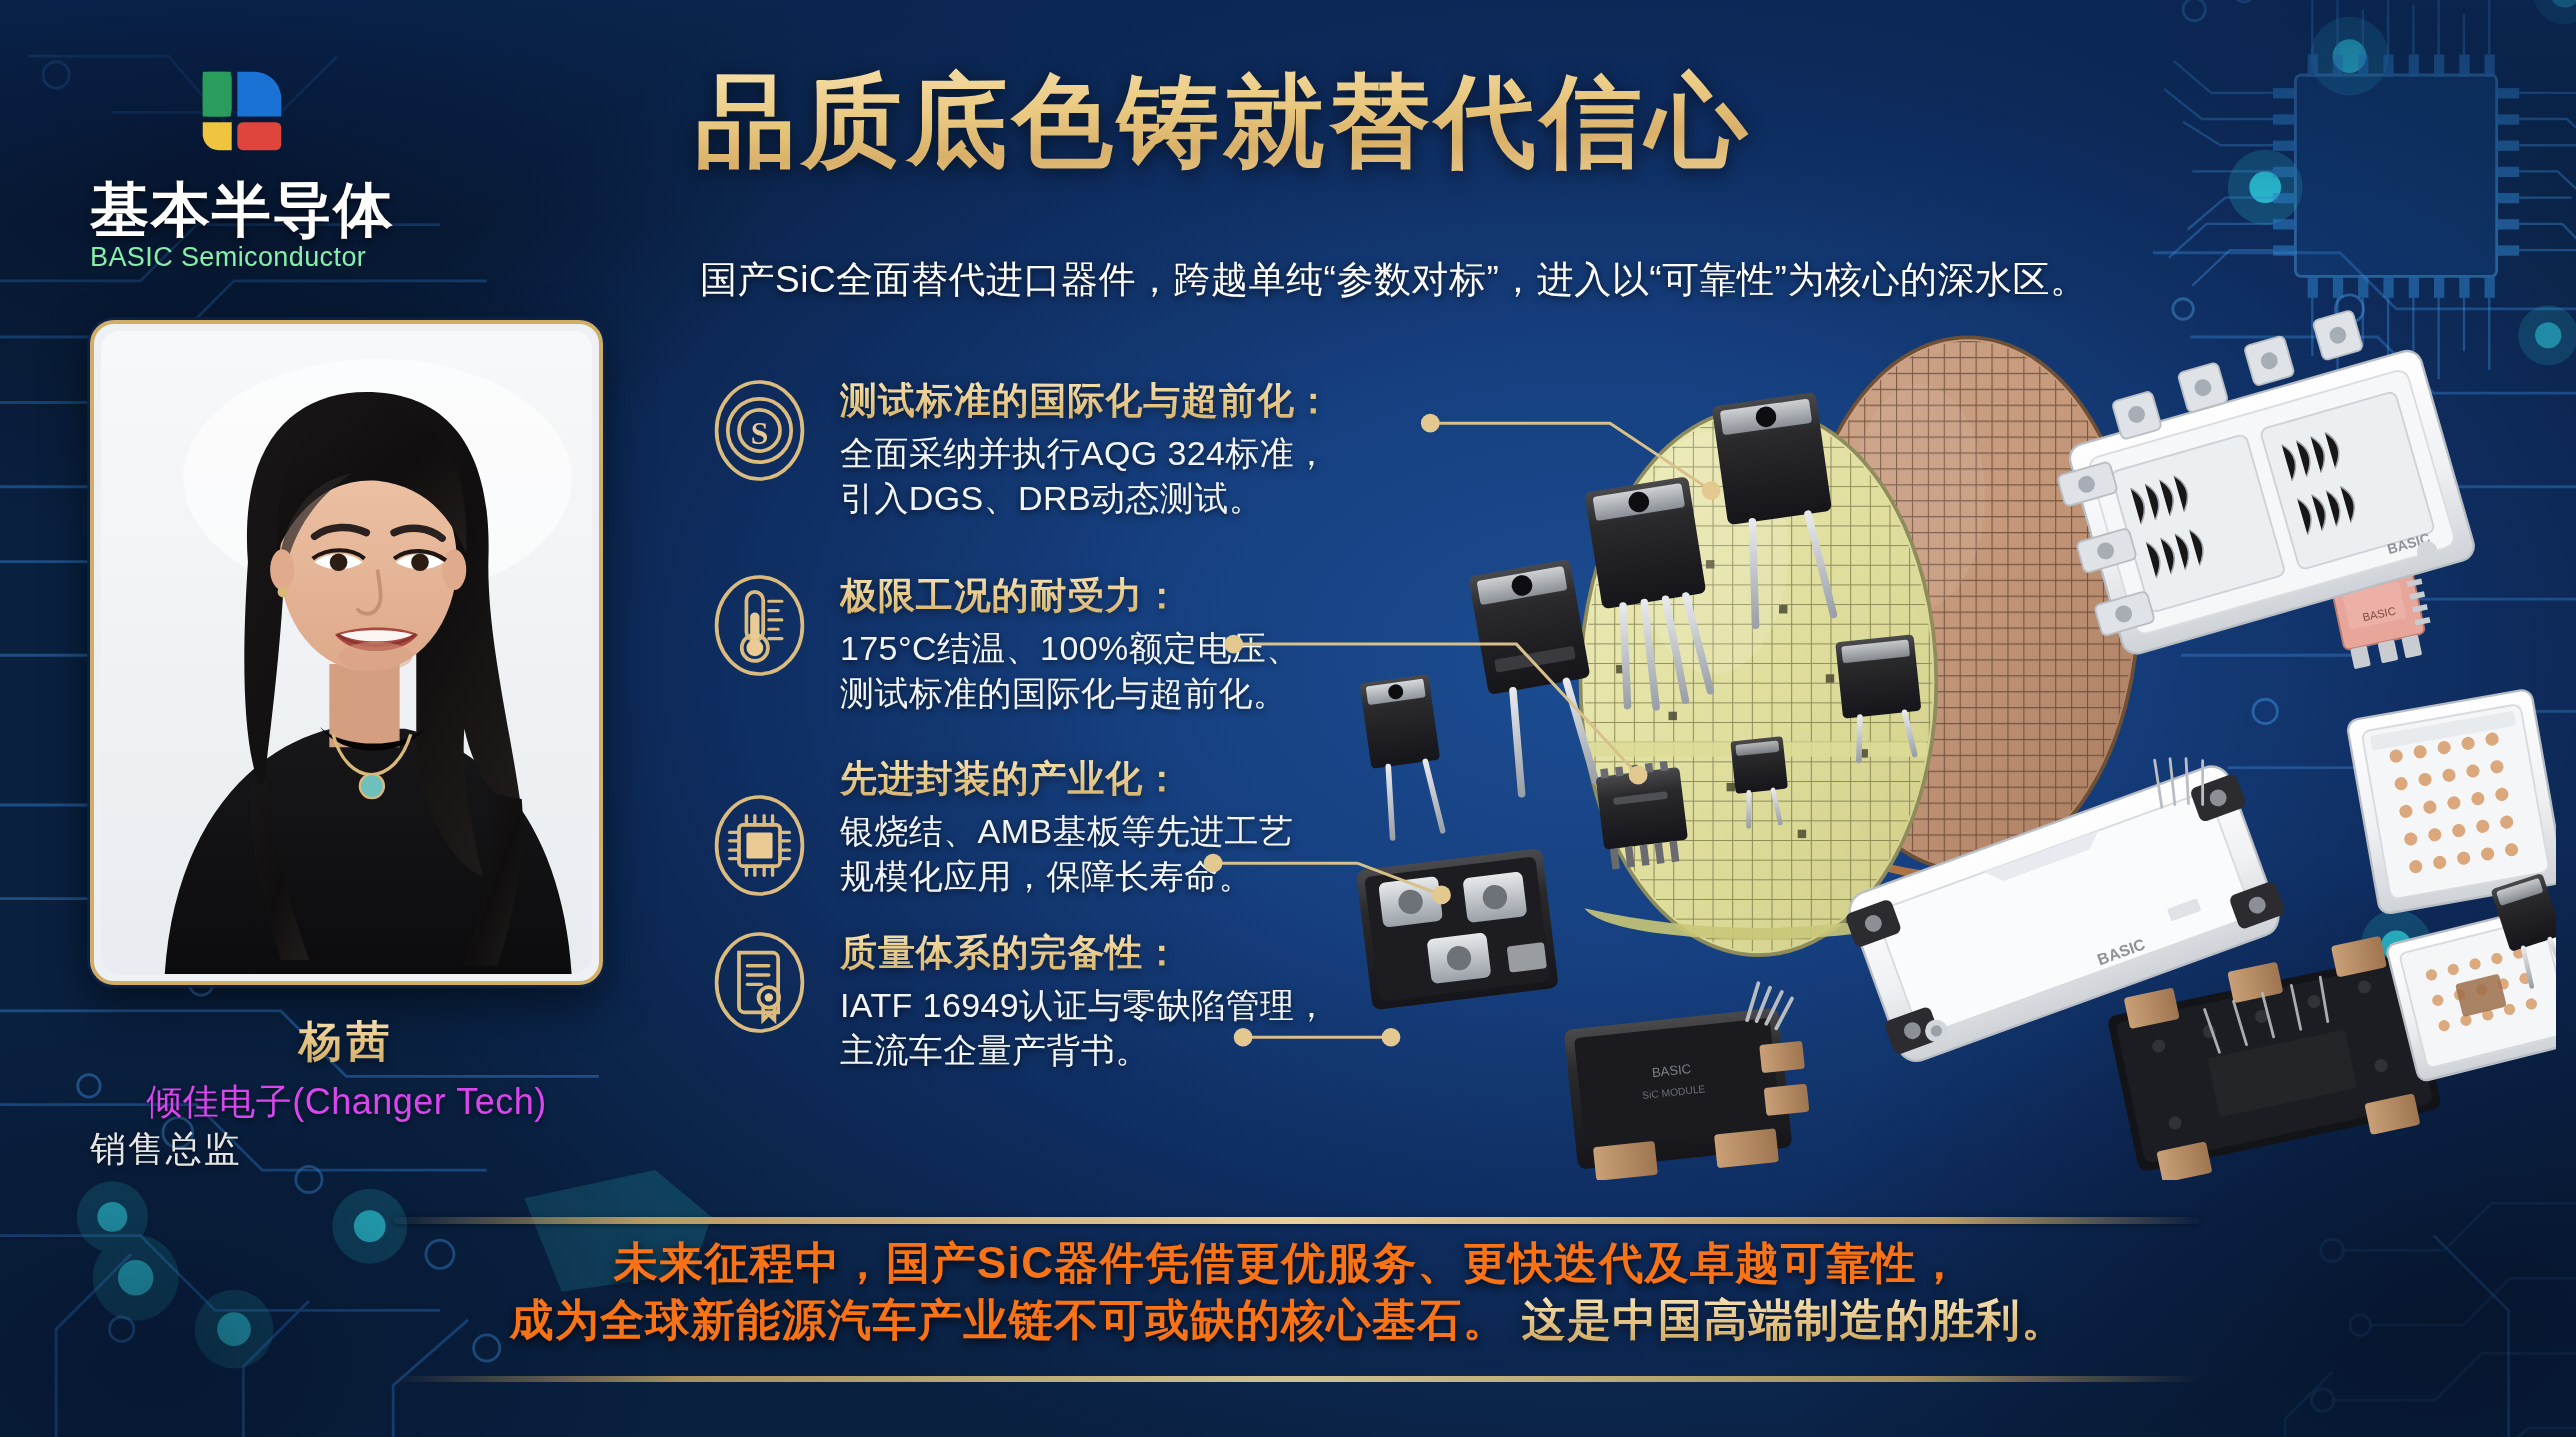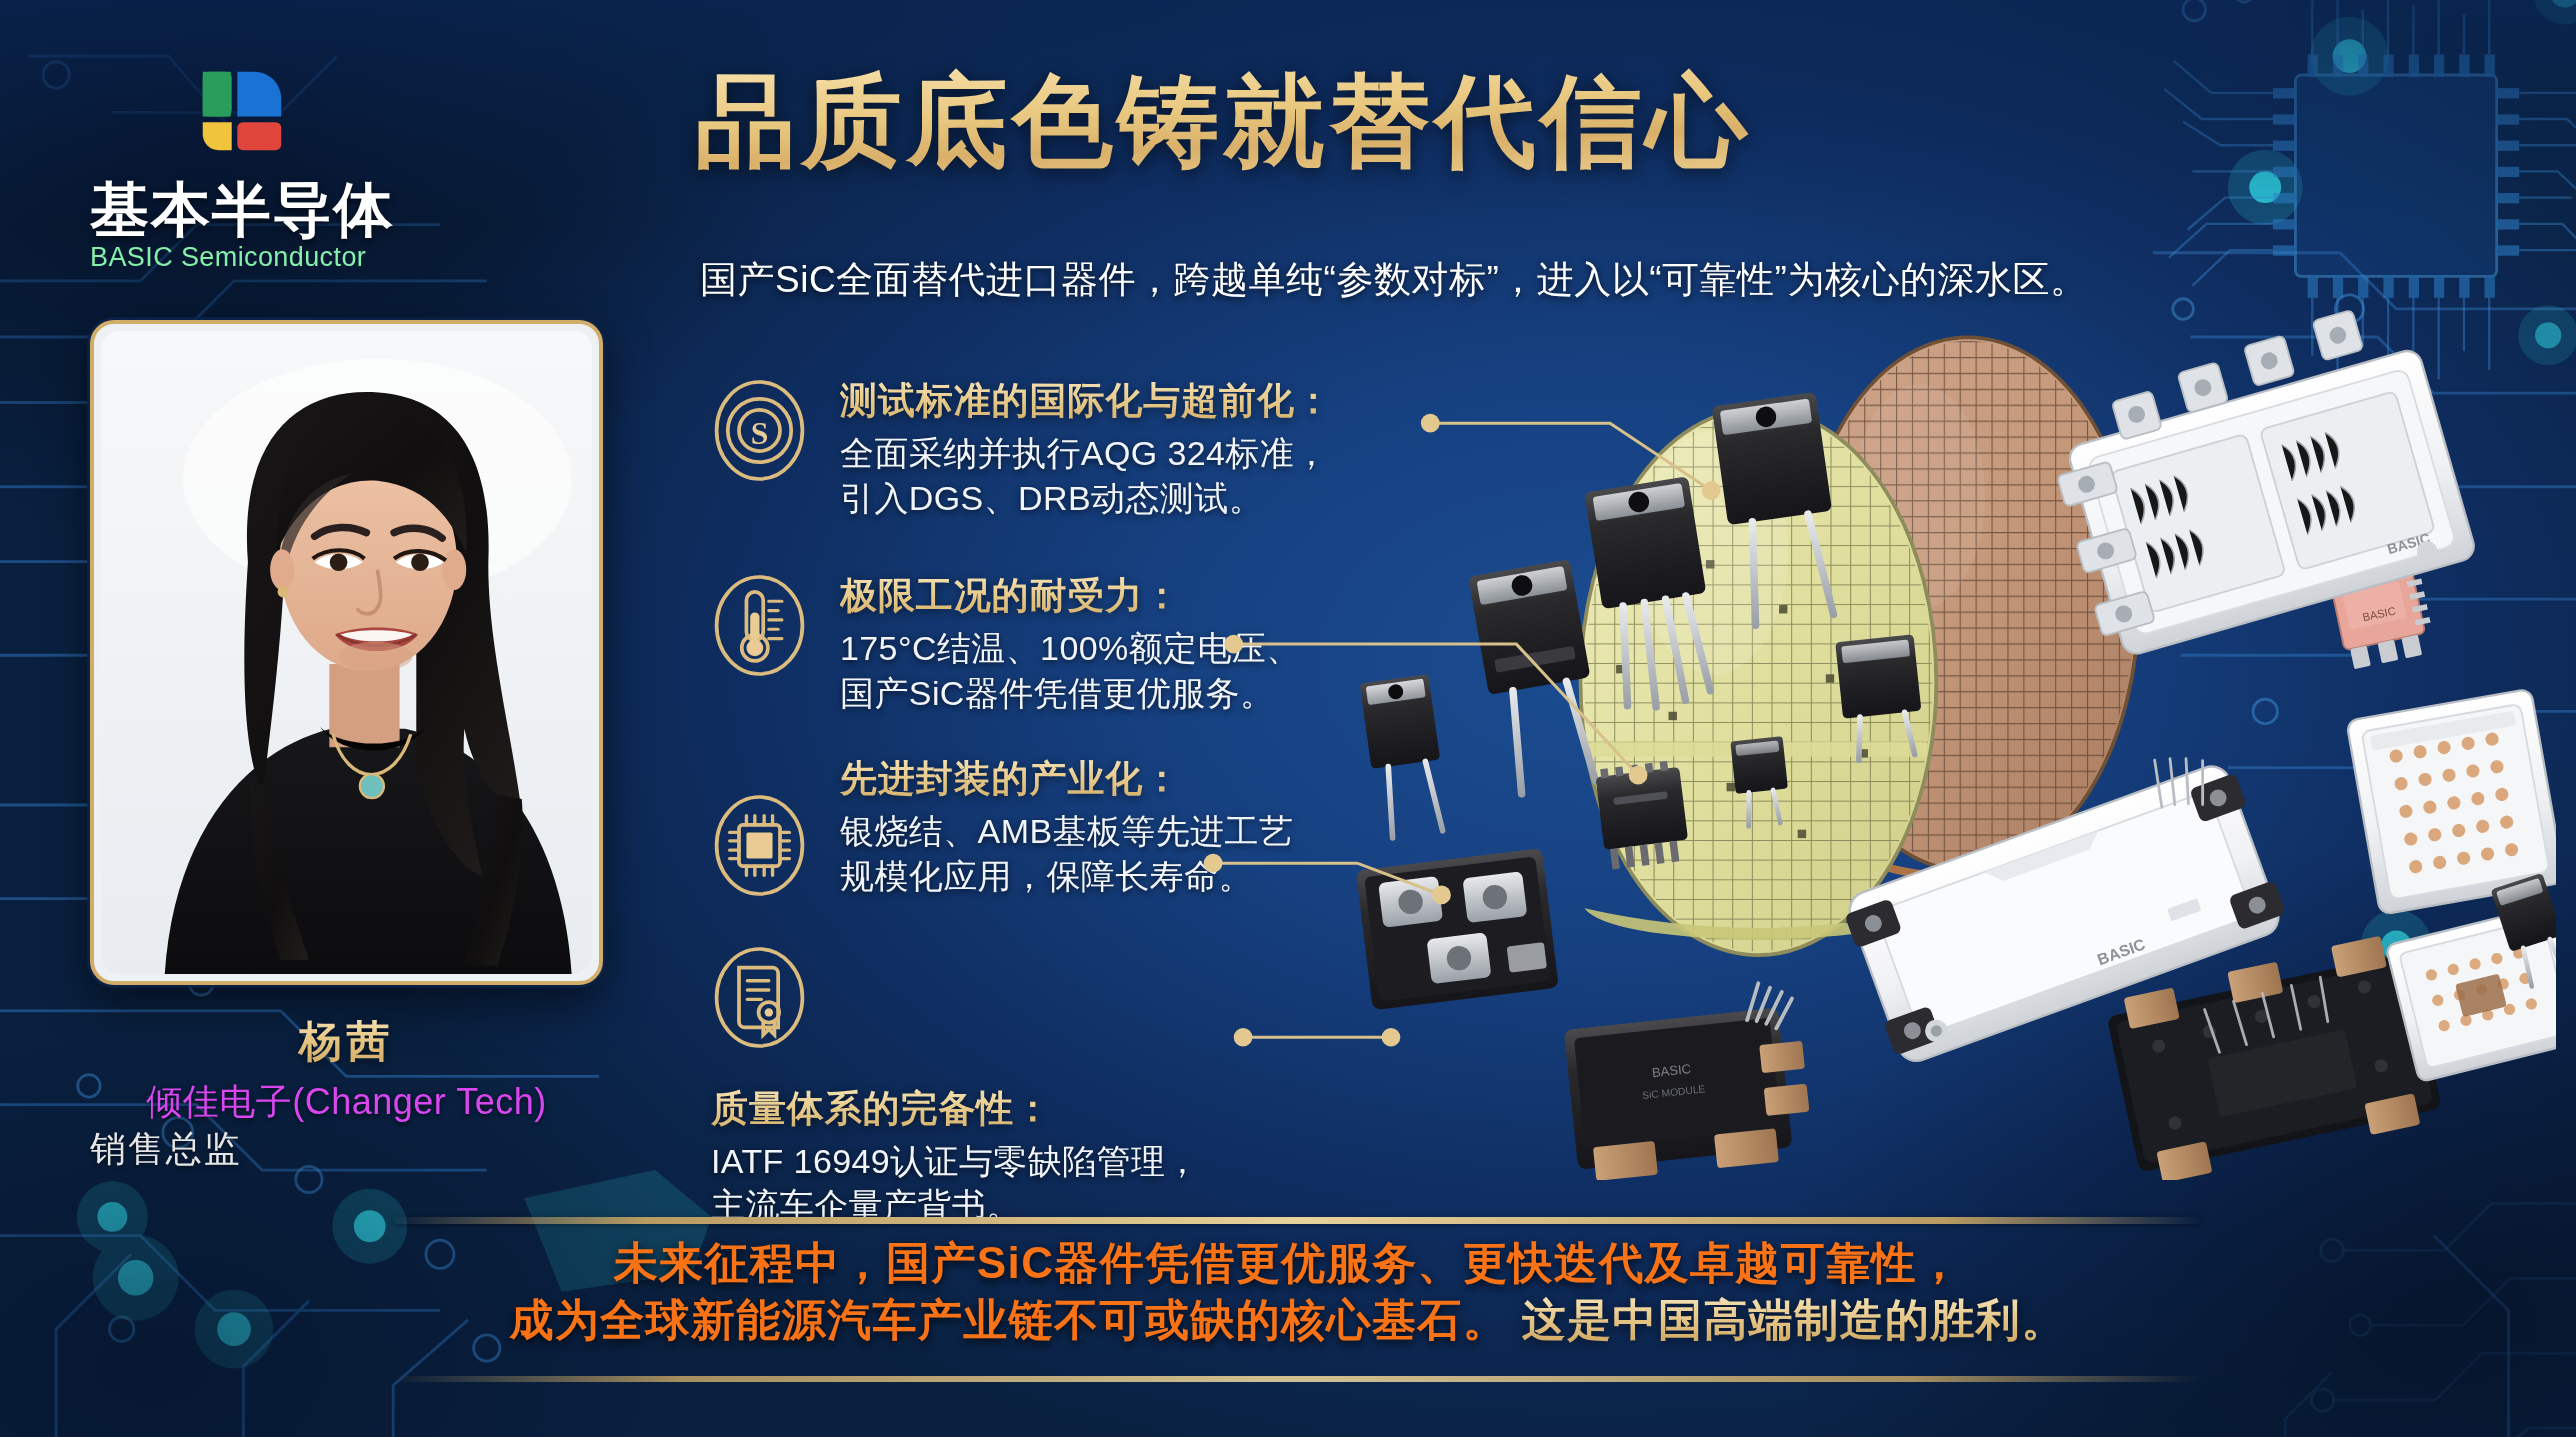--- a/index.html
+++ b/index.html
@@ -87,21 +87,21 @@
   .person-role {
     position:absolute; left:90px; top:1125px; width:513px; 
     font-size:36px; color:#e5e5e5; letter-spacing:1.9px;
     text-shadow:0 1.9px 5.6px rgba(0,0,0,.6);
   }
 
   
   .bullets { position:absolute; left:711px; top:374px; width:955px; }
   .bullet { position:absolute; display:flex; gap:32px; align-items:flex-start; }
   .b0 { top:0; }      .b1 { top:195px; }
-  .b2 { top:378px;align-items:flex-end; }  .b3 { top:567px;flex-direction:column; }
+  .b2 { top:378px;align-items:flex-end; }  .b3 { top:552px; }
 
   .b-icon { width:97px; height:105px; flex:0 0 auto; margin-top:3.7px; }
   .b-body { padding-top:1.9px; }
   .b-title {
     font-size:37px; font-weight:bold; letter-spacing:0.9px; white-space:nowrap;
     background:linear-gradient(180deg,#f8e6ba,#e6c888 52%,#d2ac66);
     -webkit-background-clip:text; background-clip:text; color:transparent;
     filter:drop-shadow(0 2.8px 4.7px rgba(0,0,0,.55));
     margin-bottom:5.6px;
   }
@@ -809,21 +809,21 @@
           <path d="M62 30 H76"></path>
             <path d="M62 40 H72"></path>
             <path d="M62 50 H76"></path>
           <path d="M62 60 H72"></path>
             <path d="M62 70 H76"></path>
         </g>
       </svg>
       <div class="b-body">
         <div class="b-title">极限工况的耐受力：</div>
         <div class="b-line">175°C结温、100%额定电压、</div>
-        <div class="b-line">国产SiC器件凭借更优服务。</div>
+        <div class="b-line">测试标准的国际化与超前化。</div>
       </div>
     </div>
 
     <div class="bullet b2">
       <svg class="b-icon" viewBox="0 0 104 112">
         <ellipse cx="52" cy="56" rx="46" ry="52" fill="none" stroke="#dcbb7e" stroke-width="4"></ellipse>
         <rect x="30" y="34" width="44" height="44" rx="4" fill="none" stroke="#dcbb7e" stroke-width="4"></rect>
         <rect x="38" y="42" width="28" height="28" rx="2" fill="#e9cb93"></rect>
         <g stroke="#dcbb7e" stroke-width="3.6" stroke-linecap="round">
           <path d="M38 34 V24"></path>

